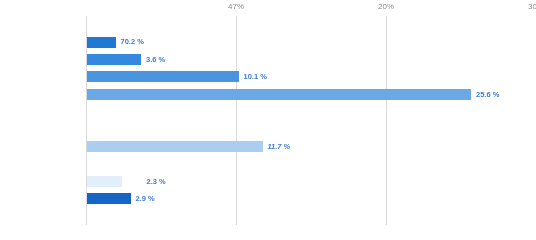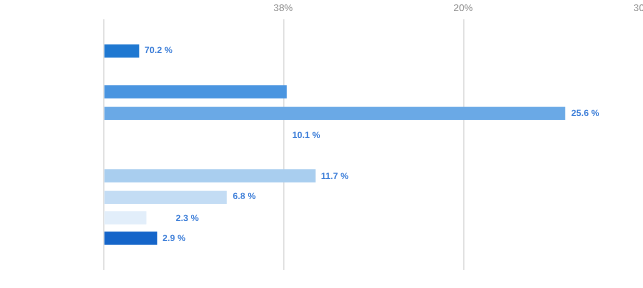--- a/index.html
+++ b/index.html
@@ -83,49 +83,49 @@
     line-height: 17.4px;
     white-space: nowrap;
   }
 </style>
 </head>
 <body>
 
 <div id="chart-root">
 
   <div class="xaxis-labels">
-      <div class="xtick-label" style="left: 236px;">38%</div>
+      <div class="xtick-label" style="left: 236px;">47%</div>
       <div class="xtick-label" style="left: 386px;">20%</div>
       <div class="xtick-label" style="left: 536px;">30%</div>
     </div>
 
   <div class="plot">
     <div class="axis-line"></div>
   <div class="gridline" style="left: 150px;"></div>
       <div class="gridline" style="left: 300px;"></div>
       <div class="row" style="top: 0px; height: 17.4167px;"></div>
       <div class="row" style="top: 17.4167px; height: 17.4167px;">
         <div class="bar" style="width: 28.5px; background: rgb(31, 120, 209); top: 3.20833px;"></div>
         <div class="bar-value" style="left: 34.5px; line-height: 17.4167px; color: rgb(59, 125, 216);">70.2 %</div>
       </div>
+      <div class="row" style="top: 34.8333px; height: 17.4167px;">
+        <div class="bar" style="width: 54px; background: rgb(52, 137, 222); top: 3.20833px;"></div>
+        <div class="bar-value" style="left: 60px; line-height: 17.4167px; color: rgb(59, 125, 216);">3.6 %</div>
+      </div>
       <div class="row" style="top: 52.25px; height: 17.4167px;">
         <div class="bar" style="width: 151.5px; background: rgb(74, 149, 224); top: 3.20833px;"></div>
-        <div class="bar-value" style="left: 157.5px; line-height: 17.4167px; color: rgb(59, 125, 216); margin-top: 36px;">10.1 %</div>
+        <div class="bar-value" style="left: 157.5px; line-height: 17.4167px; color: rgb(59, 125, 216);">10.1 %</div>
       </div>
       <div class="row" style="top: 69.6667px; height: 17.4167px;">
         <div class="bar" style="width: 384px; background: rgb(106, 169, 230); top: 3.20833px;"></div>
         <div class="bar-value" style="left: 390px; line-height: 17.4167px; color: rgb(59, 125, 216);">25.6 %</div>
       </div>
       <div class="row" style="top: 121.917px; height: 17.4167px;">
         <div class="bar" style="width: 175.5px; background: rgb(169, 206, 239); top: 3.20833px;"></div>
-        <div class="bar-value" style="left: 181.5px; line-height: 17.4167px; color: rgb(59, 125, 216);">11.7 %</div>
-      </div>
-      <div class="row" style="top: 139.333px; height: 17.4167px;">
-        <div class="bar" style="width: 102px; background: rgb(195, 220, 244); top: 3.20833px;"></div>
-        <div class="bar-value" style="left: 108px; line-height: 17.4167px; color: rgb(59, 125, 216);">6.8 %</div>
+        <div class="bar-value" style="left: 181.5px; line-height: 17.4167px; color: rgb(59, 125, 216); font-style: italic;">11.7 %</div>
       </div>
       <div class="row" style="top: 156.75px; height: 17.4167px;">
         <div class="bar" style="width: 34.5px; background: rgb(226, 238, 250); top: 3.20833px;"></div>
         <div class="bar-value" style="left: 40.5px; line-height: 17.4167px; color: rgb(59, 125, 216); margin-left: 20px;">2.3 %</div>
       </div>
       <div class="row" style="top: 174.167px; height: 17.4167px;">
         <div class="bar" style="width: 43.5px; background: rgb(21, 101, 201); top: 3.20833px;"></div>
         <div class="bar-value" style="left: 49.5px; line-height: 17.4167px; color: rgb(59, 125, 216);">2.9 %</div>
       </div>
       <div class="row" style="top: 191.583px; height: 17.4167px;"></div>

